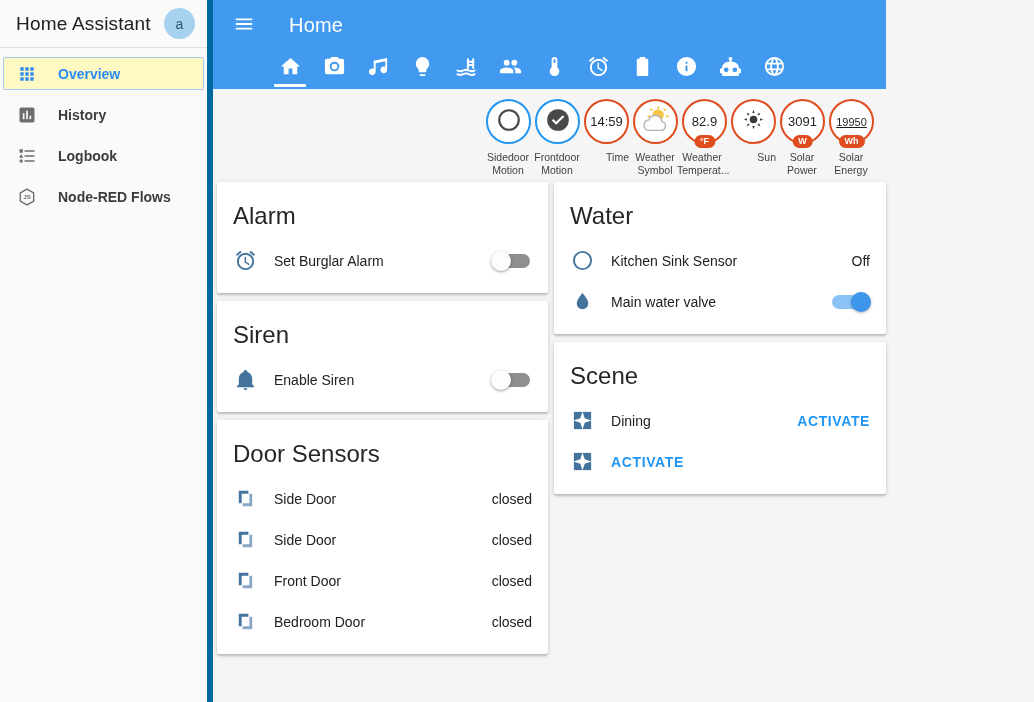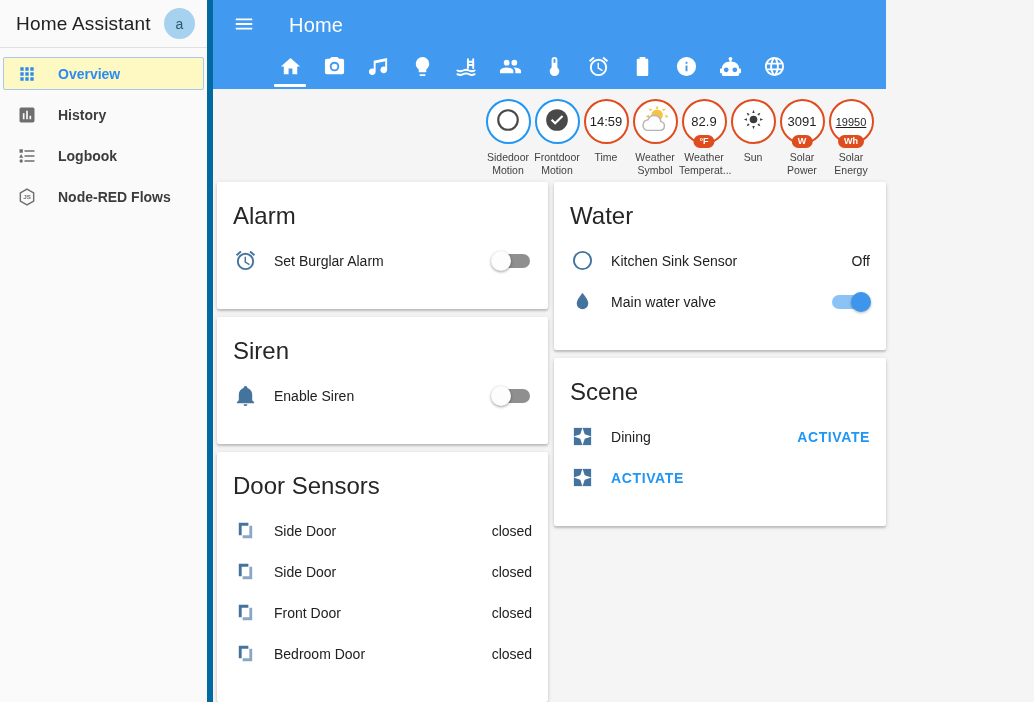--- a/index.html
+++ b/index.html
@@ -35,40 +35,40 @@
   .tabs { display:flex; gap:20px; padding-left:68px; margin-top:9px; height:40px;
     align-items:center; }
   .tab { width:24px; height:34px; display:flex; align-items:center; justify-content:center;
     position:relative; cursor:pointer; }
   .tab svg { width:23px; height:23px; fill:#fff; }
   .tab.active::after { content:""; position:absolute; left:-4px; bottom:-4px;
     width:32px; height:3px; background:#fff; border-radius:1px; }
 
   
   .badges { display:flex; justify-content:flex-end; gap:3px; padding:10px 12px 2px 0; }
-  .badge { width:46px; display:flex; flex-direction:column; align-items:center; cursor:pointer; }
+  .badge { width:46px; display:flex; flex-direction:column; align-items:flex-end; cursor:pointer; }
   .badge-circle { width:45px; height:45px; border-radius:50%; background:#fff;
     border:2.5px solid #df4c1e; display:flex; align-items:center; justify-content:center;
     position:relative; }
   .badge-circle.blue { border-color:#2196f3; }
   .badge-value { font-size:13px; color:#1f1f1f; }
   .badge-value.small { font-size:11px;text-decoration:underline; }
   .badge-unit { position:absolute; bottom:-6px; left:50%; transform:translateX(-50%);
     background:#df4c1e; color:#fff; font-size:9px; font-weight:bold;
     padding:2px 6px; border-radius:8px; line-height:1; }
   .badge-label { margin-top:7px; font-size:10.5px; line-height:12.5px; color:#424242;
     text-align:center; max-width:50px; }
 
   
   .columns { display:flex; gap:6px; padding:4px 0 0 7px; align-items:flex-start; }
   .col-left { width:400px; }
   .col-right { width:401px; }
   .card { background:#fff; border-radius:2px; margin-bottom:8px;
     box-shadow:0 2px 2px rgba(0,0,0,.16), 0 1px 5px rgba(0,0,0,.13);
-    padding-bottom:28px; }
+    padding-bottom:12px; }
   .card-title { font-size:24px; color:#262626; padding:20px 16px 10px 16px;
     font-weight:normal; }
   .row { height:41px; display:flex; align-items:center; padding:0 16px; }
   .row-icon { width:24px; height:24px; margin-right:17px; display:flex;
     align-items:center; justify-content:center; flex:0 0 auto; }
   .row-icon svg { width:23px; height:23px; fill:#44739e; }
   .row-label { flex:1; font-size:14px; color:#212121; }
   .row-value { font-size:14px; color:#212121; }
   .activate { font-size:14px; font-weight:bold; letter-spacing:.6px; color:#2196f3;
     cursor:pointer; }

